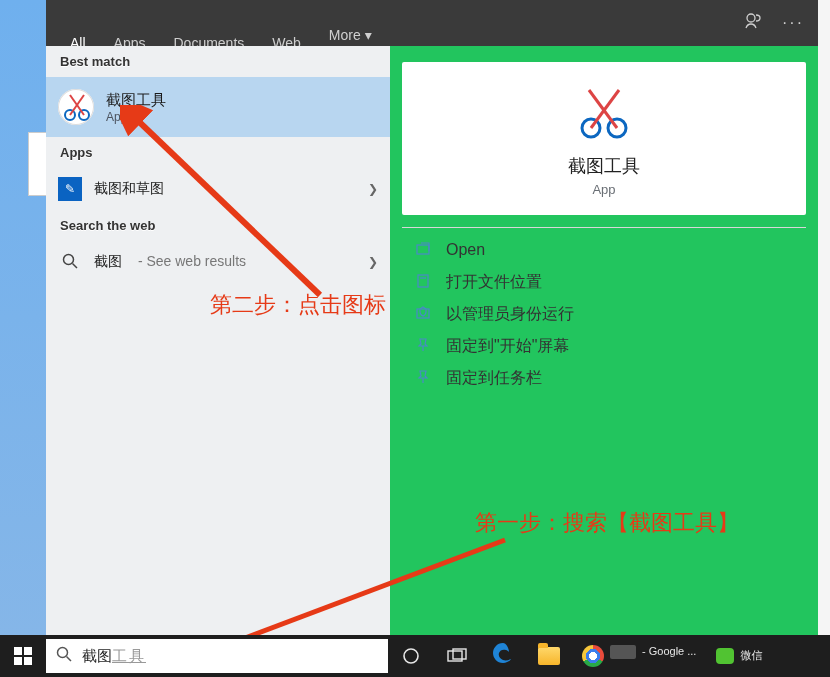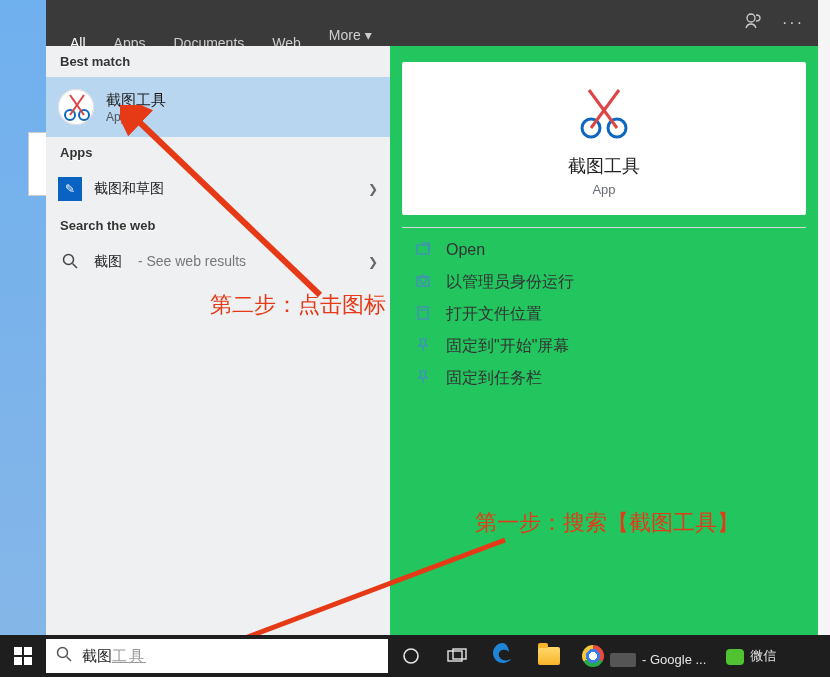--- a/index.html
+++ b/index.html
@@ -250,23 +250,23 @@
     align-items: center;
     justify-content: center;
     color: #e6e6e6;
     font-size: 16px;
   }
   .tb-wide {
     width: auto;
     padding: 0 10px;
     gap: 6px;
     display: flex;
-    align-items: flex-end;
+    align-items: flex-start;
     color: #e6e6e6;
-    font-size: 13px;
+    font-size: 11px;
   }
   .chrome-icon {
     width: 22px; height: 22px;
     border-radius: 50%;
     background:
       radial-gradient(circle at 50% 50%, #fff 0 4px, #3b7ded 4px 7px, transparent 7px),
       conic-gradient(#e94b3c 0 120deg, #29a947 120deg 240deg, #f7c73b 240deg 360deg);
   }
   .edge-icon { color: #1f84d6; font-size: 22px; }
   .folder-icon {
@@ -388,34 +388,34 @@
         <svg width="14" height="14" viewBox="0 0 14 14" fill="none" stroke="#4a89c8" stroke-width="1.2">
           <rect x="1" y="3" width="12" height="9"></rect>
             <polyline points="5,1 13,1 13,9"></polyline>
           </svg>
       </span>
       <span>Open</span>
     </div>
     <div class="action-item">
       <span class="ai-icon">
         <svg width="14" height="14" viewBox="0 0 14 14" fill="none" stroke="#4a89c8" stroke-width="1.2">
-          <rect x="1" y="3" width="12" height="9"></rect>
-            <path d="M7 1l3 2v3c0 2-1 3-3 4-2-1-3-2-3-4V3z"></path>
-          </svg>
-      </span>
-      <span>以管理员身份运行</span>
+          <rect x="2" y="1" width="10" height="12"></rect>
+            <line x1="4" y1="4" x2="10" y2="4"></line>
+          </svg>
+      </span>
+      <span>打开文件位置</span>
     </div>
     <div class="action-item">
       <span class="ai-icon">
         <svg width="14" height="14" viewBox="0 0 14 14" fill="none" stroke="#4a89c8" stroke-width="1.2">
-          <rect x="2" y="1" width="10" height="12"></rect>
-            <line x1="4" y1="4" x2="10" y2="4"></line>
-          </svg>
-      </span>
-      <span>打开文件位置</span>
+          <rect x="1" y="3" width="12" height="9"></rect>
+            <path d="M7 1l3 2v3c0 2-1 3-3 4-2-1-3-2-3-4V3z"></path>
+          </svg>
+      </span>
+      <span>以管理员身份运行</span>
     </div>
     <div class="action-item">
       <span class="ai-icon">
         <svg width="14" height="14" viewBox="0 0 14 14" fill="none" stroke="#4a89c8" stroke-width="1.2">
           <path d="M4 1h6l-1 5 2 2H3l2-2z"></path>
             <line x1="7" y1="8" x2="7" y2="13"></line>
           </svg>
       </span>
       <span>固定到"开始"屏幕</span>
     </div>

